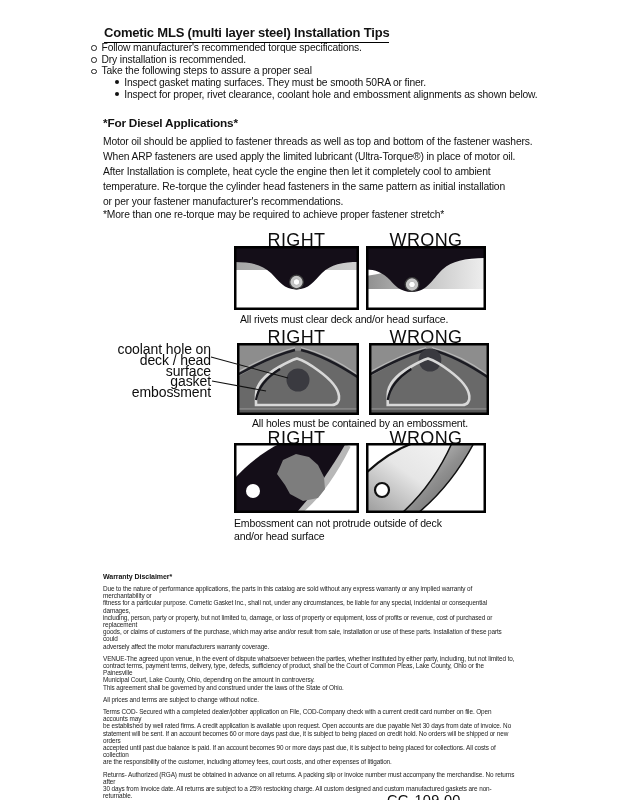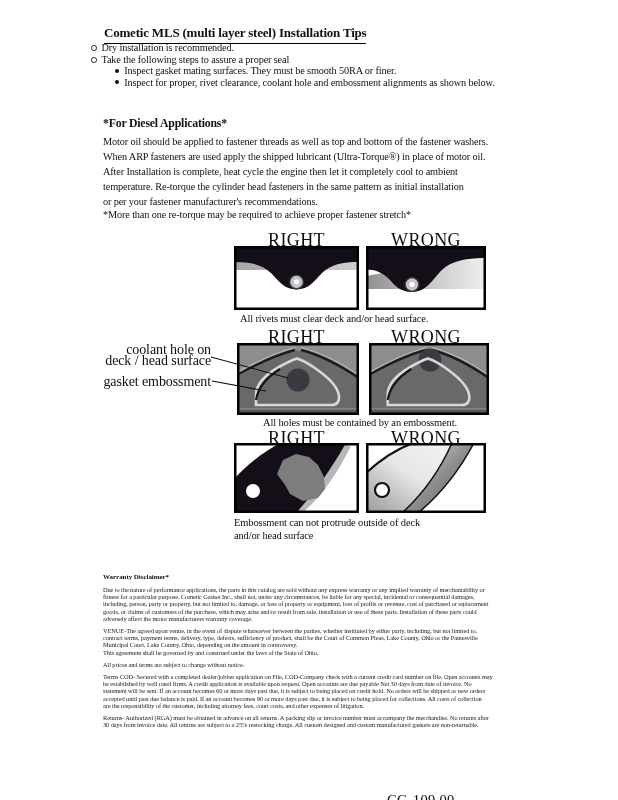--- a/index.html
+++ b/index.html
@@ -1,17 +1,17 @@
 <!DOCTYPE html>
 <html><head>
 <meta charset="utf-8">
 <style>
   html,body{margin:0;padding:0;background:#fff;}
   .page{position:relative;width:618px;height:800px;background:#ffffff;overflow:hidden;
-        font-family:Liberation Serif, serif;color:#121212;border-radius:31px;}
+        font-family:Liberation Sans, sans-serif;color:#121212;border-radius:31px;}
   
   .title{position:absolute;left:104px;top:25px;font-size:13px;font-weight:bold;
          letter-spacing:-0.2px;border-bottom:1.4px solid #000;padding-bottom:2px;}
   
   .tips{position:absolute;left:91px;top:42px;list-style:none;margin:0;padding:0;
         font-size:10.3px;letter-spacing:-0.15px;}
   .tips li{display:flex;align-items:flex-start;height:11.7px;white-space:nowrap;}
   .tips li.sub{margin-left:24px;}
   .marker{flex:0 0 auto;margin-right:5px;}
   .ring{width:3.5px;height:3.5px;border:1px solid #222;border-radius:50%;margin-top:3.4px;background:#fff;}
@@ -42,39 +42,43 @@
 </head>
 <body>
 
 <div class="page">
 
   <div class="title">Cometic MLS (multi layer steel) Installation Tips</div>
 
   <ul class="tips">
     <li>
         <span class="marker ring"></span>
+        <span>Follow manufacturer's recommended torque specifications.</span>
+      </li>
+    <li>
+        <span class="marker ring"></span>
         <span>Dry installation is recommended.</span>
       </li>
     <li>
         <span class="marker ring"></span>
         <span>Take the following steps to assure a proper seal</span>
       </li>
     <li class="sub">
         <span class="marker disc"></span>
         <span>Inspect gasket mating surfaces.  They must be smooth 50RA or finer.</span>
       </li>
     <li class="sub">
         <span class="marker disc"></span>
         <span>Inspect for proper, rivet clearance, coolant hole and embossment alignments as shown below.</span>
       </li>
   </ul>
 
   <div class="dsl-h">*For Diesel Applications*</div>
   <div class="para" id="dsl-p1">Motor oil should be applied to fastener threads as well as top and bottom of the fastener washers.
-When ARP fasteners are used apply the shipped lubricant (Ultra-Torque®) in place of motor oil.</div>
+When ARP fasteners are used apply the limited lubricant (Ultra-Torque®) in place of motor oil.</div>
   <div class="para" id="dsl-p3">*More than one re-torque may be required to achieve proper fastener stretch*</div>
   <div class="para" id="dsl-p2">After Installation is complete, heat cycle the engine then let it completely cool to ambient
 temperature. Re-torque the cylinder head fasteners in the same pattern as initial installation
 or per your fastener manufacturer's recommendations.</div>
 
   <div class="rw l" style="top:230px">RIGHT</div>
   <div class="rw r" style="top:230px">WRONG</div>
 
   <div class="dbox" style="left:234px;top:246px">
     <svg width="125" height="64" viewBox="0 0 125 64">

